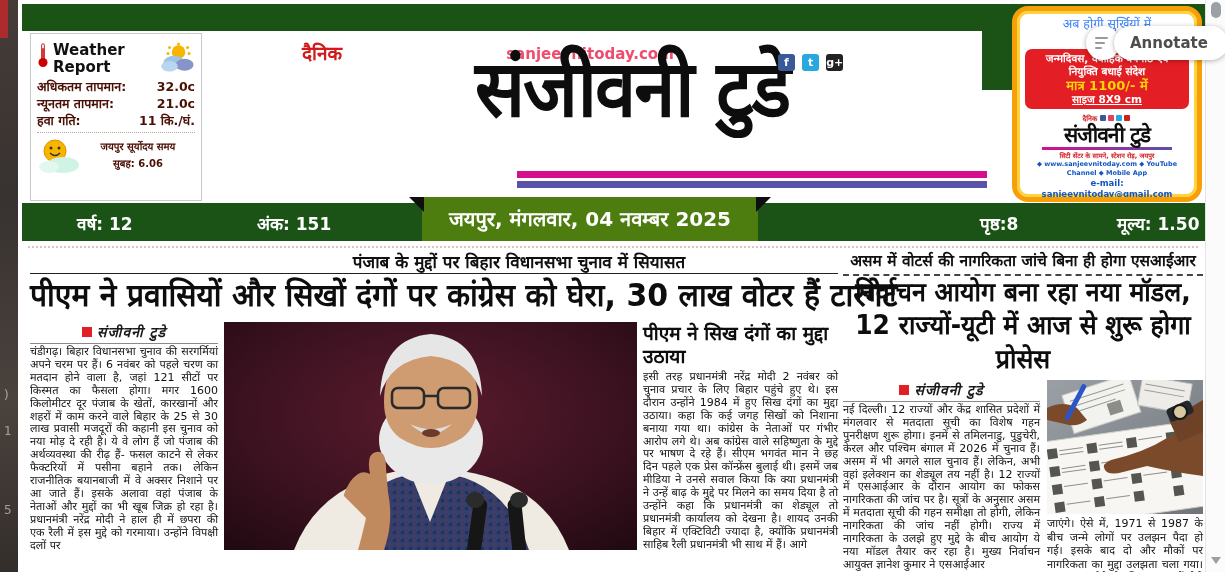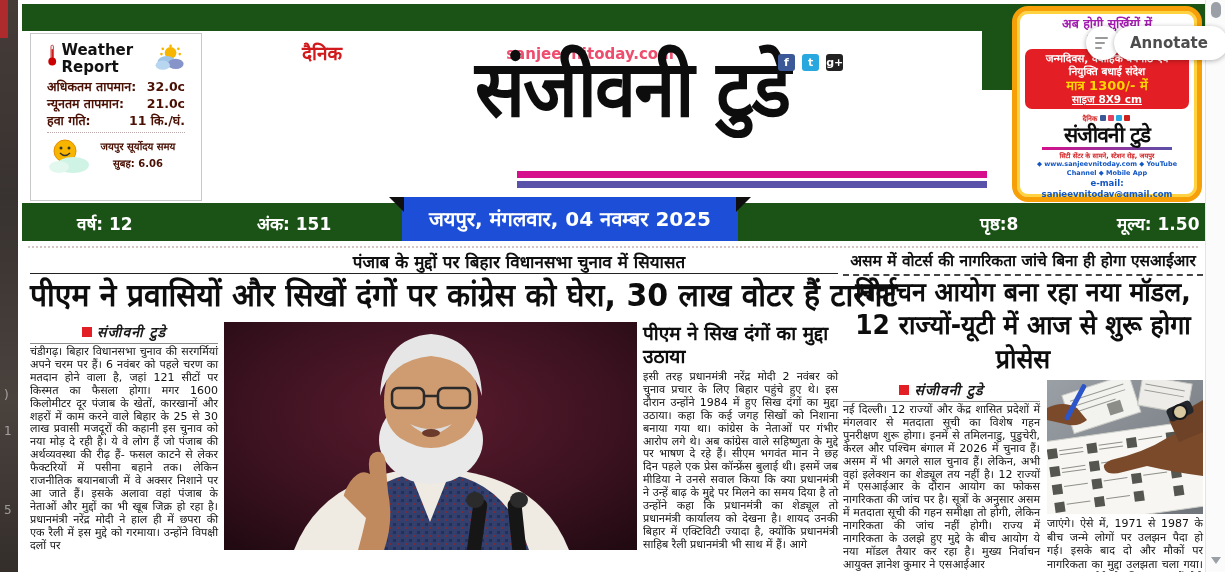--- a/index.html
+++ b/index.html
@@ -16,21 +16,21 @@
   #scroll-thumb{position:absolute;left:5px;top:2px;width:10px;height:16px;background:#9aa0a6;border-radius:5px;}
   #scroll-down{position:absolute;left:5px;bottom:8px;width:0;height:0;border-left:5px solid transparent;border-right:5px solid transparent;border-top:7px solid #9aa0a6;}
 
   
   #page{left:20px;top:0;width:1185px;height:572px;background:#fff;}
   .green{background:#1b5316;}
   #top-green{left:2px;top:4px;width:1183px;height:27px;}
   #green-patch{left:962px;top:28px;width:32px;height:62px;}
 
   
-  #weather{left:10px;top:33px;width:172px;height:168px;border:1px solid #c9c9c9;box-sizing:border-box;background:#fff;padding:4px 16px;}
+  #weather{left:10px;top:33px;width:172px;height:168px;border:1px solid #c9c9c9;box-sizing:border-box;background:#fff;padding:4px 6px;}
   #weather .w-head{display:flex;align-items:flex-start;}
   #weather .w-title{font-weight:bold;font-size:15px;line-height:1.1;color:#111;margin:4px 2px 0 4px;}
   .w-row{display:flex;justify-content:space-between;font-weight:bold;color:#4a1004;font-size:12.5px;line-height:17px;}
   .w-div{border-top:1px dotted #b9a9a9;margin:3px 0 2px;}
   #sunrise{display:flex;align-items:center;}
   #sunrise .s-text{flex:1;text-align:center;font-weight:bold;color:#4a1004;font-size:10px;line-height:17px;}
 
   
   #daily{left:282px;top:40px;color:#d11a1c;font-weight:bold;font-size:19px;}
   #website{left:430px;top:45px;width:280px;text-align:center;color:#ee4d6e;font-weight:bold;font-size:15px;}
@@ -38,21 +38,21 @@
   #tagline{left:278px;top:157px;font-weight:800;color:#151515;font-size:21px;}
   .mbar{left:497px;width:470px;height:7px;}
   #bar-magenta{top:171px;background:#d60f8c;}
   #bar-purple{top:181px;background:#5a51a8;}
   .soc{width:17px;height:17px;border-radius:3px;color:#fff;font-size:11px;font-weight:bold;text-align:center;line-height:17px;display:inline-block;margin-right:2px;}
   #socials{left:758px;top:51px;}
   .fb{background:#3b5998;} .tw{background:#29a8e0;} .gp{background:#222;}
 
   
   #ad{left:992px;top:6px;width:190px;height:196px;border:5px solid #f79f07;border-radius:16px;background:#fff;box-sizing:border-box;box-shadow:inset 0 0 0 3px #ffd23f;padding:5px 7px 3px;text-align:center;overflow:hidden;}
-  .ad-blue{color:#a21caf;font-weight:bold;font-size:12.5px;line-height:15px;}
+  .ad-blue{color:#3b82f6;font-weight:normal;font-size:12.5px;line-height:15px;}
   #ad-offer{background:#e31e24;border-radius:7px;margin:3px 1px 2px;padding:3px 2px;color:#fff;font-weight:bold;}
   #ad-offer .o1{font-size:10.5px;line-height:13px;}
   #ad-offer .price{color:#ffd700;font-size:13px;line-height:15px;}
   #ad-offer .size{font-size:10.5px;line-height:13px;text-decoration:underline;}
   #ad-logo-row{line-height:10px;}
   #ad-logo-daily{color:#d11a1c;font-size:7px;font-weight:bold;margin-right:2px;}
   .minisoc{display:inline-block;width:6px;height:6px;border-radius:1px;margin:0 1px;}
   #ad-logo{color:#0d0d0d;font-weight:900;font-size:21px;line-height:22px;letter-spacing:-1px;}
   #ad-underline{height:3px;background:linear-gradient(90deg,#d60f8c,#5a51a8);margin:1px 18px 2px;}
   #ad-address{color:#d11a1c;font-size:6.5px;line-height:8px;font-weight:bold;}
@@ -62,21 +62,21 @@
   
   #annotate{left:1066px;top:26px;display:flex;align-items:center;z-index:60;}
   #annotate .circ{width:34px;height:34px;border-radius:50%;background:#fff;box-shadow:0 1px 5px rgba(0,0,0,.35);display:flex;flex-direction:column;justify-content:center;align-items:flex-start;padding-left:9px;box-sizing:border-box;}
   #annotate .circ i{display:block;height:2px;background:#9a9a9a;border-radius:1px;margin:1.5px 0;}
   #annotate .pill{margin-left:-6px;height:34px;border-radius:17px;background:#fff;box-shadow:0 1px 5px rgba(0,0,0,.3);padding:0 20px 0 16px;font-size:15px;font-weight:600;color:#4d4d4d;line-height:34px;}
 
   
   #infobar{left:2px;top:203px;width:1183px;height:38px;color:#fff;font-weight:bold;font-size:17px;}
   #infobar span{position:absolute;top:9px;}
   #ib-year{left:55px;} #ib-issue{left:235px;} #ib-pages{left:958px;} #ib-price{left:1095px;}
-  #ribbon{position:absolute;left:380px;top:-6px;width:336px;height:44px;background:#1d4ed8;z-index:5;text-align:center;}
+  #ribbon{position:absolute;left:400px;top:-6px;width:336px;height:44px;background:#4d7c0f;z-index:5;text-align:center;}
   #ribbon .rtxt{line-height:44px;font-size:20px;font-weight:bold;color:#fff;white-space:nowrap;}
   .fold{position:absolute;width:15px;height:15px;background:#0f0f0f;}
   .fold-l{left:-13px;top:0;clip-path:polygon(100% 0,100% 100%,0 0);}
   .fold-r{right:-13px;top:0;clip-path:polygon(0 0,0 100%,100% 0);}
   #dotted-sep{left:8px;top:246px;width:1170px;border-top:2px dotted #d6c6c6;}
 
   
   .kicker{font-weight:800;color:#101010;text-align:center;}
   .rule{border-top:1.5px solid #222;}
   .byline{display:flex;align-items:center;justify-content:center;gap:5px;border-bottom:1px solid #8a8a8a;padding-bottom:2px;margin-bottom:2px;}
@@ -179,21 +179,21 @@
   </div>
   <div id="bar-magenta" class="abs mbar"></div>
   <div id="bar-purple" class="abs mbar"></div>
 
   <div id="ad" class="abs">
     <div class="ad-blue">अब होगी सुर्खियों में</div>
     <div class="ad-blue">संजीवनी</div>
     <div id="ad-offer">
       <div class="o1">जन्मदिवस, वैवाहिक वर्षगांठ एवं</div>
       <div class="o1">नियुक्ति बधाई संदेश</div>
-      <div class="price">मात्र 1300/- में</div>
+      <div class="price">मात्र 1100/- में</div>
       <div class="size">साइज 8X9 cm</div>
     </div>
     <div id="ad-logo-row">
       <span id="ad-logo-daily">दैनिक</span><span class="minisoc" style="background:#3b5998"></span><span class="minisoc" style="background:#e4405f"></span><span class="minisoc" style="background:#29a8e0"></span><span class="minisoc" style="background:#cd201f"></span>
     </div>
     <div id="ad-logo">संजीवनी टुडे</div>
     <div id="ad-underline"></div>
     <div id="ad-address">सिटी सेंटर के सामने, स्टेशन रोड़, जयपुर</div>
     <div id="ad-links">◆ www.sanjeevnitoday.com  ◆ YouTube Channel  ◆ Mobile App</div>
     <div id="ad-email">e-mail: sanjeevnitoday@gmail.com</div>

